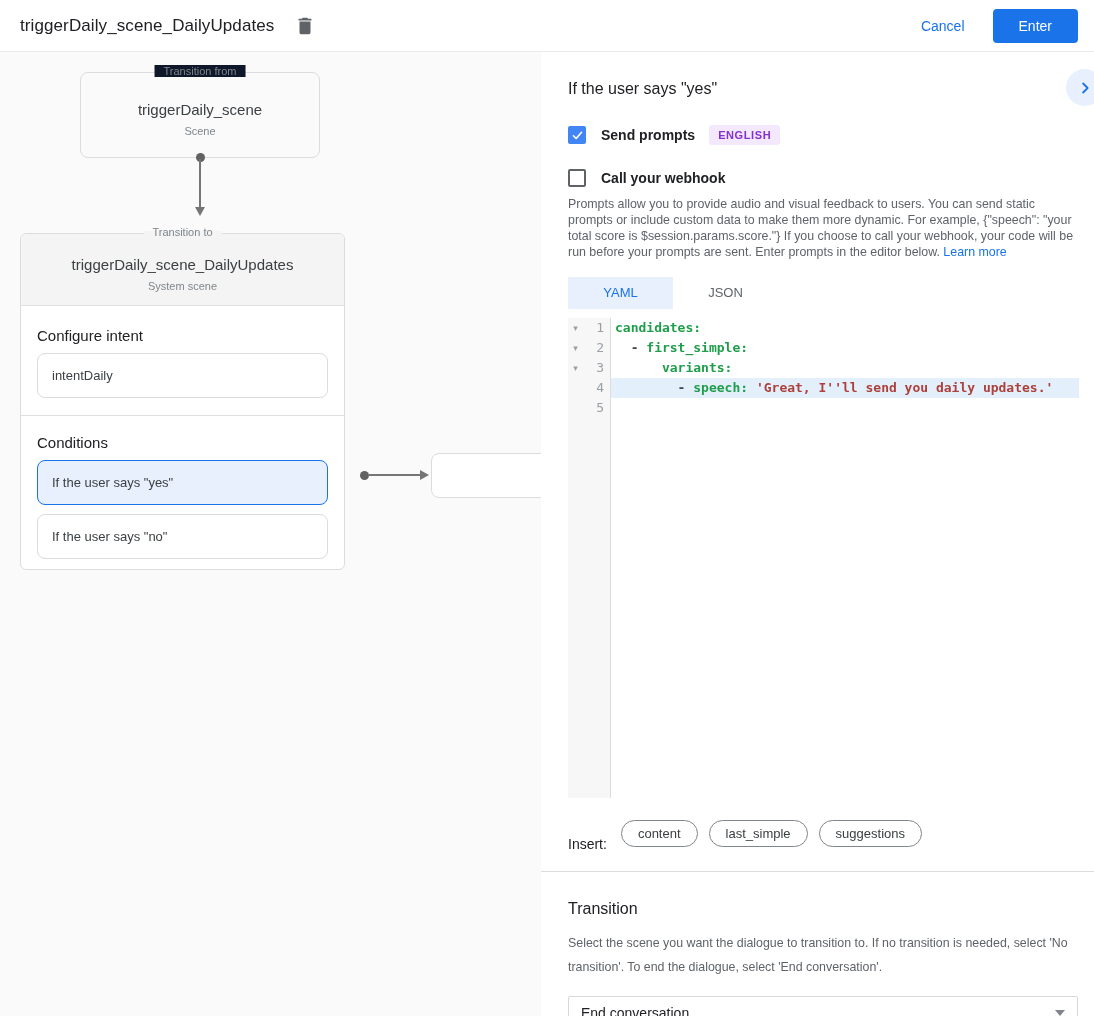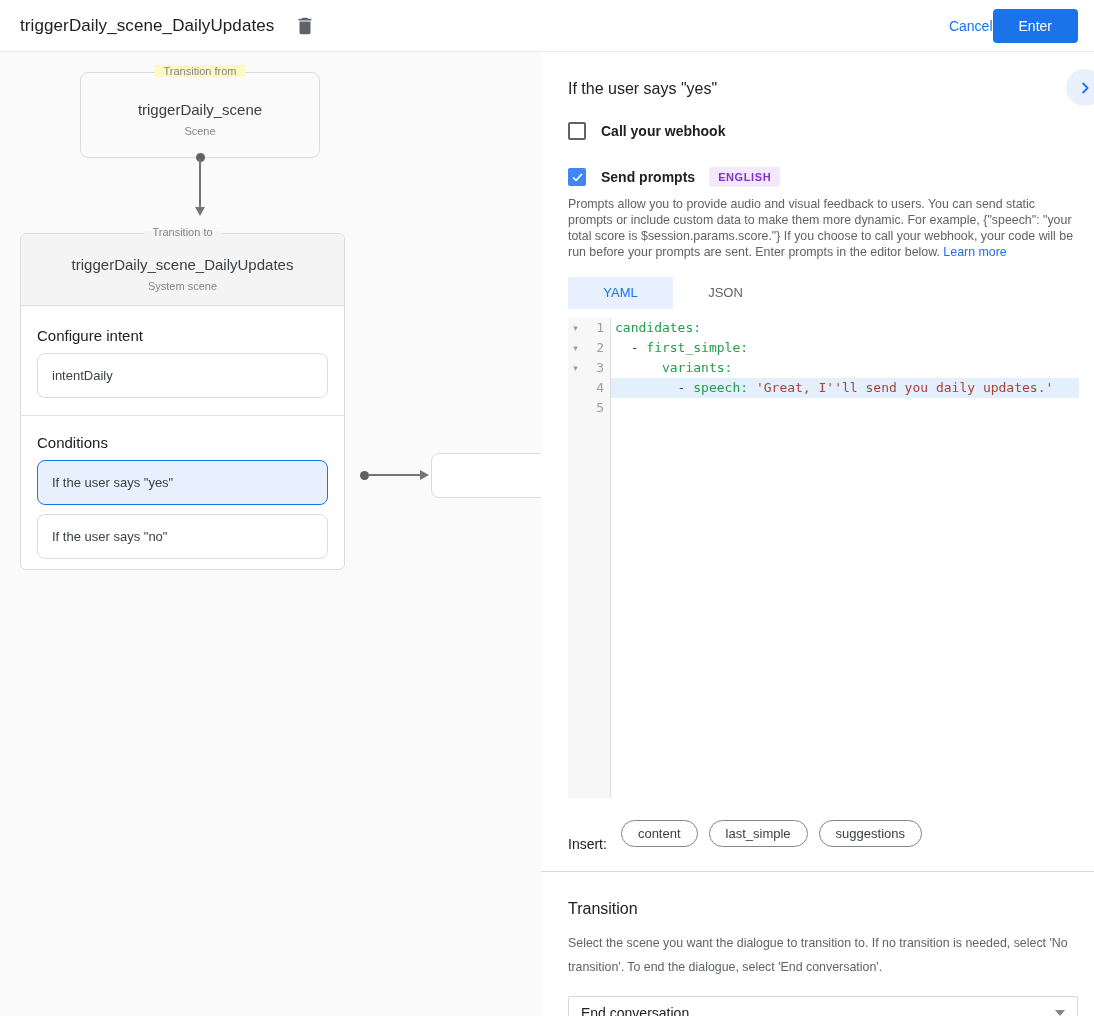--- a/index.html
+++ b/index.html
@@ -2,33 +2,33 @@
 <html><head>
 <meta charset="utf-8">
 <style>
   * { margin:0; padding:0; box-sizing:border-box; }
   html,body { width:1094px; height:1016px; background:#fff; font-family:"Liberation Sans", sans-serif; color:#202124; overflow:hidden; }
 
   
   .topbar { position:relative; height:52px; background:#fff; border-bottom:1px solid #e8eaed; display:flex; align-items:center; padding:0 16px 0 20px; }
   .topbar-title { font-size:17px; font-weight:500; color:#202124; letter-spacing:.1px; }
   .trash-btn { margin-left:16px; width:30px; height:30px; display:flex; align-items:center; justify-content:center; cursor:pointer; background:none; border:none; }
-  .topbar-actions { margin-left:auto; display:flex; align-items:center; }
+  .topbar-actions { margin-left:auto; display:flex; align-items:center; gap:28px; }
   .cancel-btn { background:none; border:none; color:#1a73e8; font-size:14px; font-weight:500; font-family:inherit; cursor:pointer; }
   .save-btn { background:#1a73e8; border:none; color:#fff; font-size:14px; font-weight:500; font-family:inherit; padding:9px 26px; border-radius:4px; cursor:pointer; }
 
   
   .main { display:flex; height:964px; }
   .left-panel { position:relative; width:541px; background:#fafafa; overflow:hidden; flex:none; }
   .right-panel { position:relative; width:553px; background:#fff; flex:none; padding:28px 16px 0 27px; }
 
   
   .flow-box { position:absolute; border:1px solid #dadce0; border-radius:8px; }
   .from-box { left:80px; top:20px; width:240px; height:86px; background:#fafafa; text-align:center; }
-  .flow-legend { position:absolute; top:-8px; left:50%; transform:translateX(-50%); font-size:11px; color:#80868b; background:#fef9c3; padding:0 9px; white-space:nowrap; }
+  .flow-legend { position:absolute; top:-8px; left:50%; transform:translateX(-50%); font-size:11px; color:#80868b; background:#0f172a; padding:0 9px; white-space:nowrap; }
   .from-box .node-title { margin-top:28px; font-size:15px; color:#3c4043; }
   .node-subtitle { margin-top:7px; font-size:11px; color:#80868b; }
 
   .conn-dot { position:absolute; width:9px; height:9px; border-radius:50%; background:#616161; }
   .vline { position:absolute; left:199px; top:107px; width:2px; height:48px; background:#757575; }
   .arrow-down { position:absolute; left:195px; top:155px; width:0; height:0; border-left:5px solid transparent; border-right:5px solid transparent; border-top:9px solid #757575; }
   .hline { position:absolute; left:369px; top:422px; width:52px; height:2px; background:#757575; }
   .arrow-right { position:absolute; left:420px; top:418px; width:0; height:0; border-top:5px solid transparent; border-bottom:5px solid transparent; border-left:9px solid #757575; }
   .target-box { position:absolute; left:431px; top:401px; width:130px; height:45px; background:#fff; border:1px solid #dadce0; border-radius:8px; }
 
@@ -65,21 +65,21 @@
   .tab { width:105px; height:32px; display:flex; align-items:center; justify-content:center; font-size:13px; font-weight:500; color:#5f6368; cursor:pointer; }
   .tab.active { background:#e8f0fe; color:#1a73e8; }
 
   
   .editor { margin-top:9px; height:480px; width:511px; display:flex; background:#fff; overflow:hidden; }
   .gutter { width:43px; flex:none; background:#f7f7f7; border-right:1px solid #ddd; }
   .gutter-row { height:20px; display:flex; align-items:center; }
   .fold { width:15px; text-align:center; font-size:9px; color:#9aa0a6; cursor:pointer; }
   .lnum { flex:1; text-align:right; padding-right:6px; font-family:"DejaVu Sans Mono", monospace; font-size:13px; color:#9aa0a6; }
   .code { flex:1; overflow:hidden; cursor:text; }
-  .cm-line { height:20px; line-height:20px; white-space:pre; font-family:"DejaVu Sans Mono", monospace; font-size:13px; color:#444; padding-left:4px; }
+  .cm-line { height:20px; line-height:20px; white-space:pre; font-family:"DejaVu Sans Mono", monospace; font-size:13px; color:#444; padding-left:4px;font-weight:bold; }
   .cm-line.hl { background:#e4effc; }
   .tok-key { color:#1e9e4a; }
   .tok-str { color:#ad403b; }
 
   .insert-row { margin-top:18px; display:flex; align-items:center; }
   .insert-label { font-size:14px; color:#202124; margin-right:14px;margin-top:20px; }
   .chip { border:1px solid #80868b; border-radius:14px; background:#fff; padding:5px 16px; font-size:13px; color:#3c4043; margin-right:11px; cursor:pointer; font-family:inherit; }
 
   .panel-divider { margin:19px -16px 0 -27px; border-top:1px solid #dadce0; }
 
@@ -149,37 +149,37 @@
 
     <div class="detail-title">If the user says "yes"</div>
     <button class="collapse-btn">
       <span style="display:flex;">
         <svg viewBox="0 0 24 24" width="18" height="18">
             <path d="M9.5 6l6 6-6 6" stroke="#1a73e8" stroke-width="2.4" fill="none" stroke-linecap="round" stroke-linejoin="round"></path>
           </svg>
       </span>
     </button>
 
-    <div class="chk-row webhook">
-      <div class="chk-box unchecked"></div>
-      <span class="chk-label">Call your webhook</span>
-    </div>
-
     <div class="chk-row prompts">
       <div class="chk-box checked">
         <span style="display:flex;">
           <svg viewBox="0 0 24 24" width="13" height="13">
               <path d="M4.5 12.5l5 5 10-11.5" stroke="#fff" stroke-width="3" fill="none" stroke-linecap="round" stroke-linejoin="round"></path>
             </svg>
         </span>
       </div>
       <span class="chk-label">Send prompts</span>
       <span class="lang-badge">ENGLISH</span>
     </div>
 
+    <div class="chk-row webhook">
+      <div class="chk-box unchecked"></div>
+      <span class="chk-label">Call your webhook</span>
+    </div>
+
     <div class="desc"><span>Prompts allow you to provide audio and visual feedback to users. You can send static prompts or include custom data to make them more dynamic. For example, {"speech": "your total score is $session.params.score."} If you choose to call your webhook, your code will be run before your prompts are sent. Enter prompts in the editor below. </span><a class="link">Learn more</a></div>
 
     <div class="tabs">
       <div class="tab active">YAML</div>
       <div class="tab">JSON</div>
     </div>
 
     <div class="editor">
       <div class="gutter">
         <div class="gutter-row">

